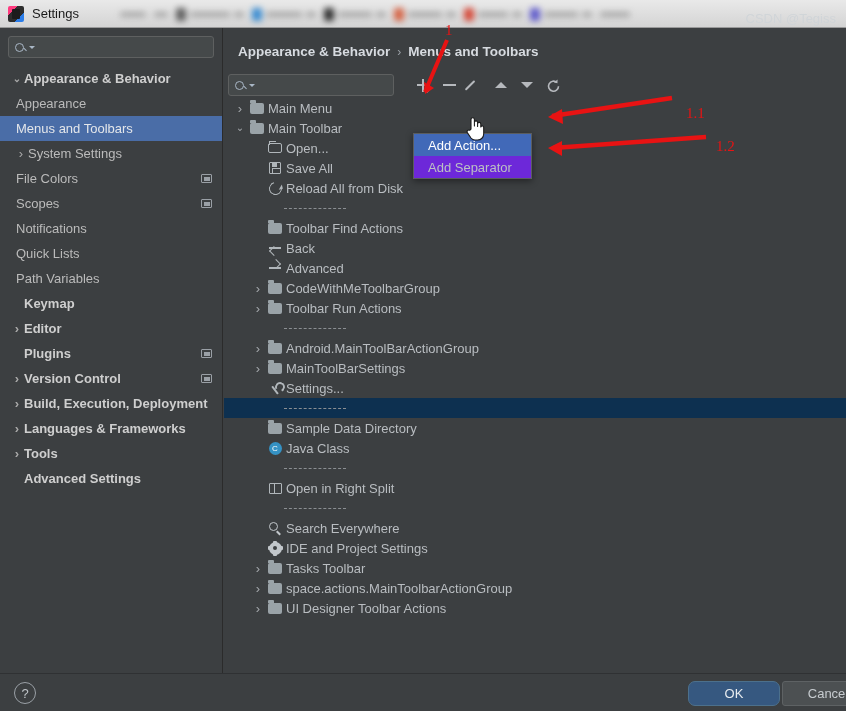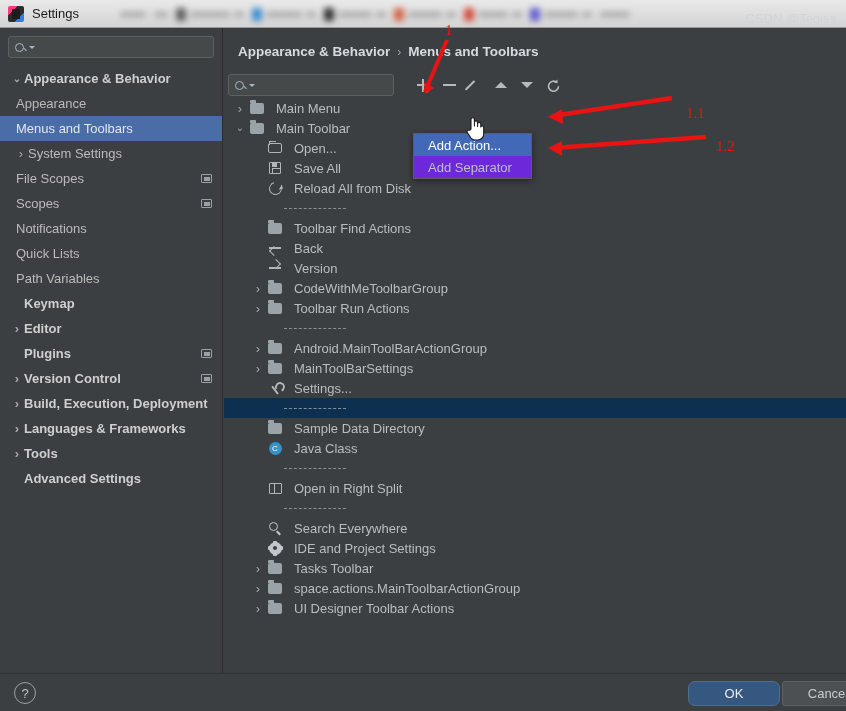--- a/index.html
+++ b/index.html
@@ -151,21 +151,21 @@
   }
   .trow {
     height:20px; display:flex; align-items:center; font-size:13px; color:#b9bdc1;
     white-space:nowrap; cursor:default;
   }
   .trow.selected { background:#0d3050; }
   .tchev {
     width:16px; flex:0 0 16px; text-align:center; font-size:10px; color:#a3a7ab;
   }
   .ticon { width:18px; flex:0 0 18px; display:flex; align-items:center; justify-content:center; }
-  .tlabel { padding-left:2px;margin-left:8px; }
+  .tlabel { padding-left:2px; }
   .sep-dashes {
     border-top:1px dashed #8b8f93; width:62px; height:0;
   }
 
   
   .ic-folder {
     width:14px; height:11px; background:#9aa3a8; border-radius:1.5px 2px 2px 2px;
     position:relative;
   }
   .ic-folder::before {
@@ -405,21 +405,21 @@
           <span class="lbl">Appearance</span>
         </div>
         <div class="side-item depth1 selected">
           <span class="lbl">Menus and Toolbars</span>
         </div>
         <div class="side-item depth1 has-chev">
           <span class="chev" style="font-size: 13px;">›</span>
           <span class="lbl">System Settings</span>
         </div>
         <div class="side-item depth1">
-          <span class="lbl">File Scopes</span>
+          <span class="lbl">File Colors</span>
           <span class="badge"></span>
         </div>
         <div class="side-item depth1">
           <span class="lbl">Scopes</span>
           <span class="badge"></span>
         </div>
         <div class="side-item depth1">
           <span class="lbl">Notifications</span>
         </div>
         <div class="side-item depth1">
@@ -567,21 +567,21 @@
             <span class="ic-arrow-left"></span>
           </span>
           <span class="tlabel">Back</span>
         </div>
         <div class="trow">
           <span style="flex: 0 0 26px;"></span>
           <span class="tchev"></span>
           <span class="ticon">
             <span class="ic-arrow-right"></span>
           </span>
-          <span class="tlabel">Version</span>
+          <span class="tlabel">Advanced</span>
         </div>
         <div class="trow">
           <span style="flex: 0 0 26px;"></span>
           <span class="tchev" style="font-size: 13px;">›</span>
           <span class="ticon">
             <span class="ic-folder"></span>
           </span>
           <span class="tlabel">CodeWithMeToolbarGroup</span>
         </div>
         <div class="trow">

